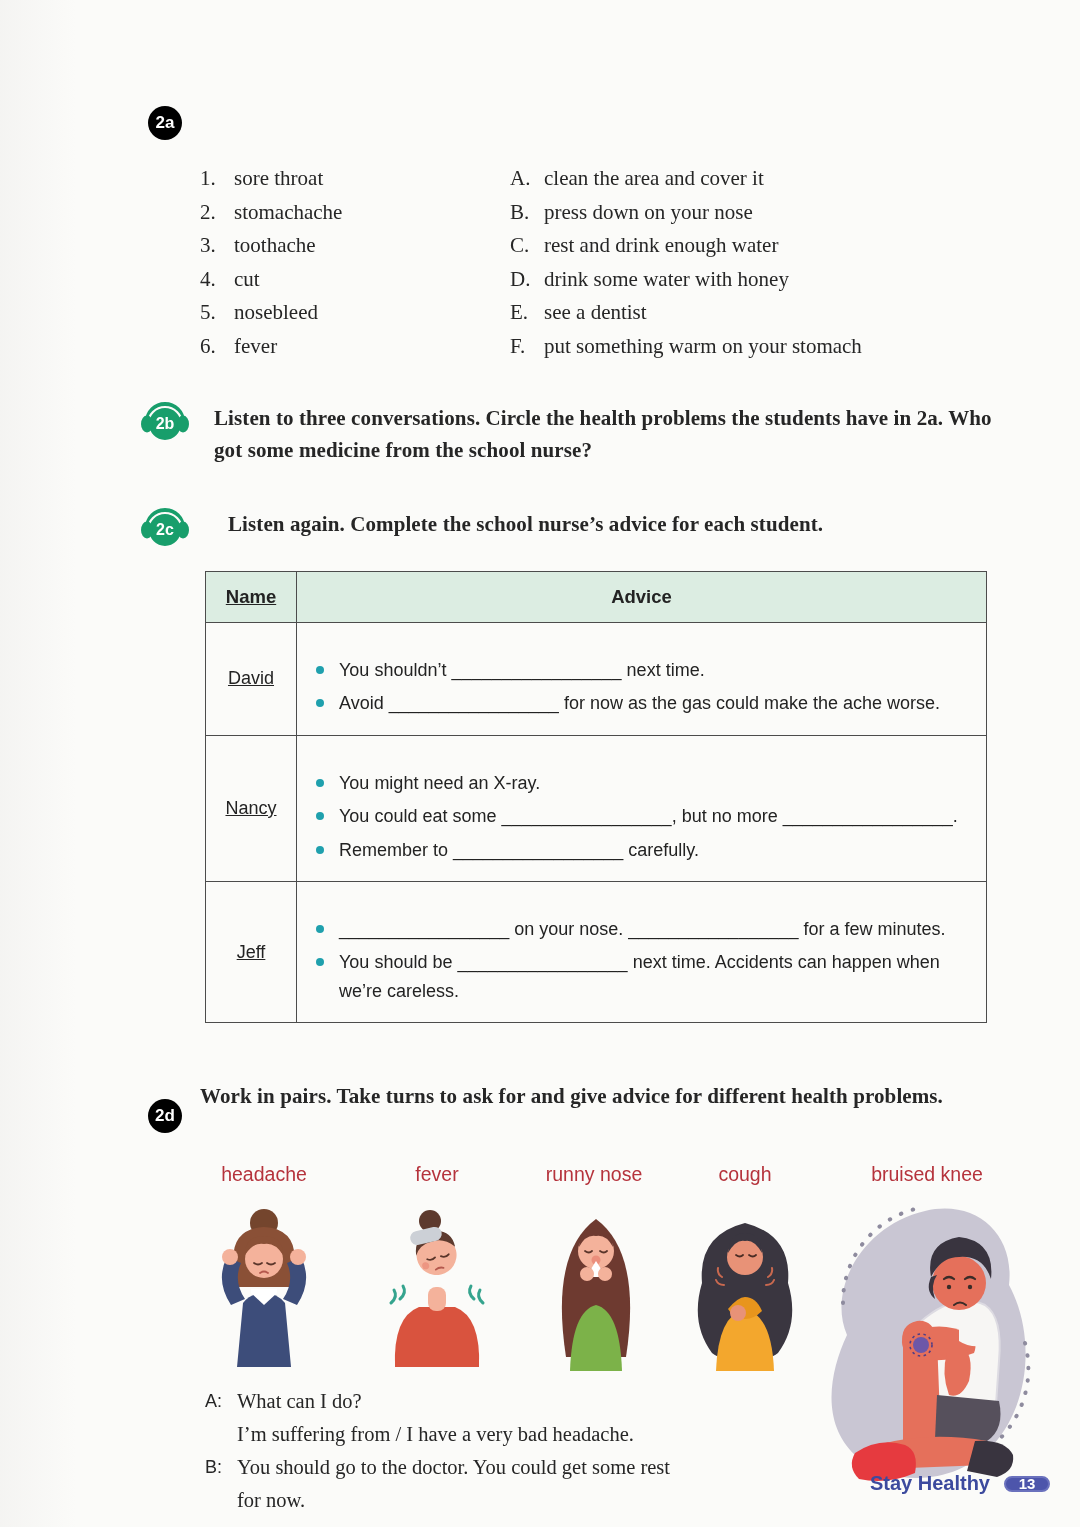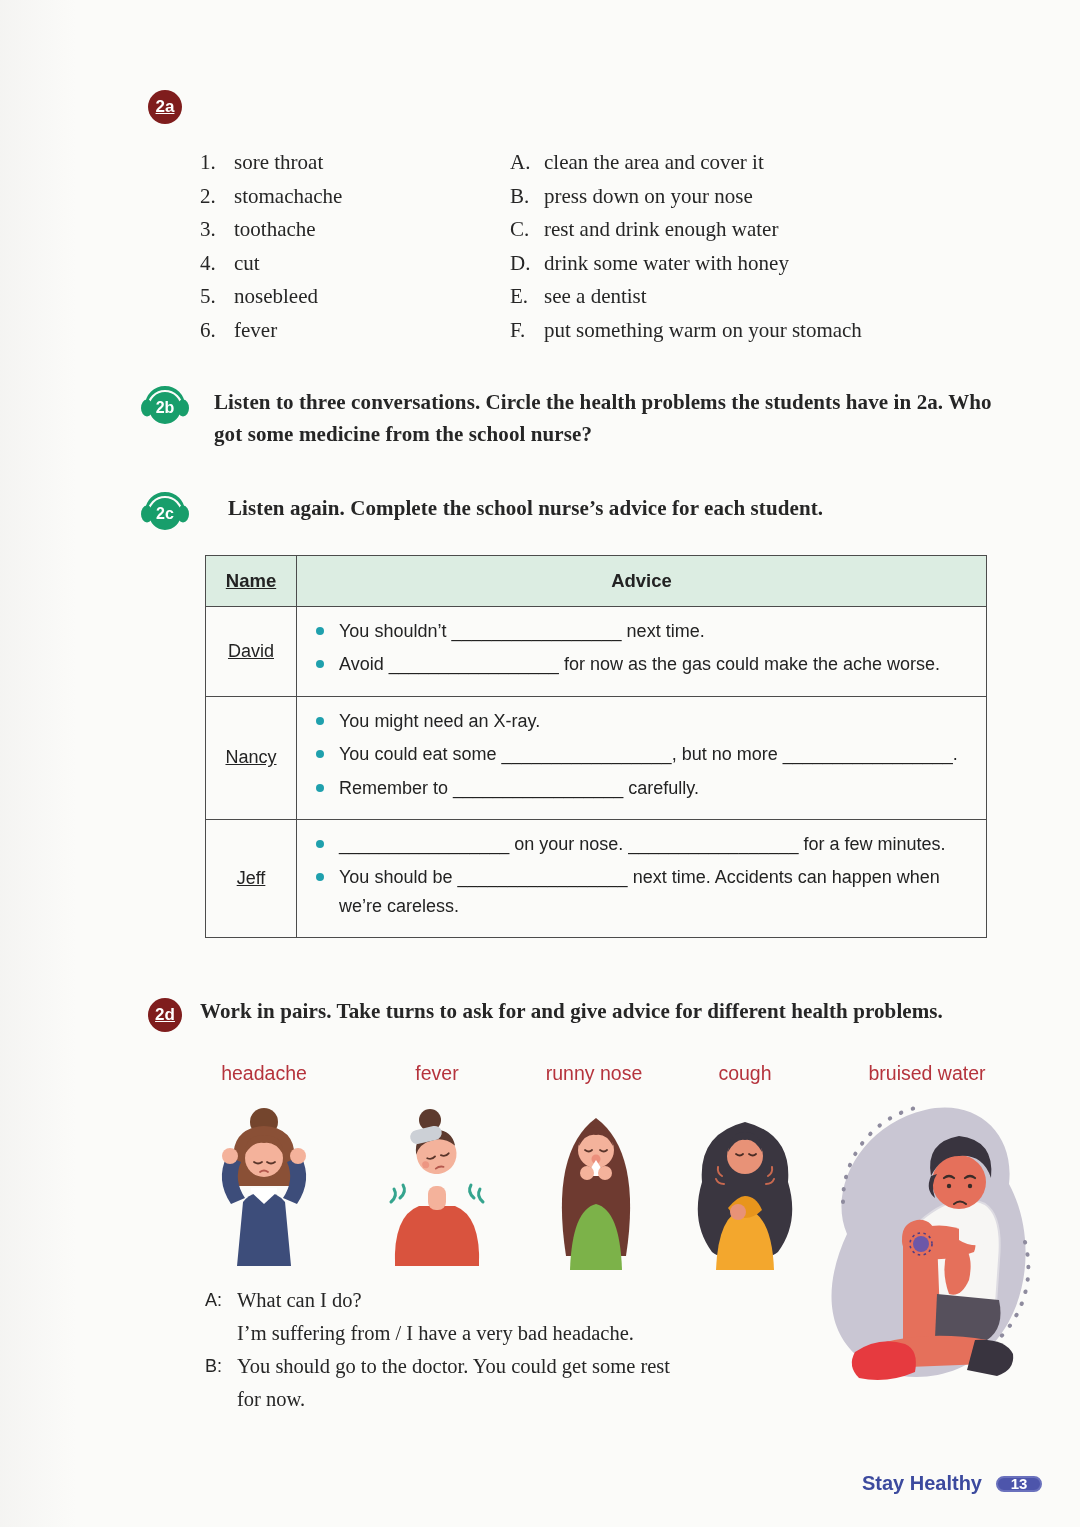--- a/index.html
+++ b/index.html
@@ -13,23 +13,23 @@
   body::before{
     content:""; position:absolute; left:0; top:0; bottom:0; width:90px;
     background:linear-gradient(90deg, #efeeec 0%, rgba(251,251,249,0) 85%);
     opacity:.55; pointer-events:none;
   }
   .content { position:absolute; left:0; top:0; width:1080px; box-sizing:border-box; padding:88px 60px 0 148px; }
 
   
   .sec { display:flex; align-items:flex-start; }
   .badge {
-    flex:0 0 auto; width:34px; height:34px; margin-top:2px; border-radius:50%;
-    background:#7f1d1d; color:#fff; font-family:"Liberation Sans", sans-serif;
-    font-weight:bold; font-size:17px; display:flex; align-items:center; justify-content:center;text-decoration:underline;
+    flex:0 0 auto; width:34px; height:34px; margin-top:18px; border-radius:50%;
+    background:#000000; color:#fff; font-family:"Liberation Sans", sans-serif;
+    font-weight:bold; font-size:17px; display:flex; align-items:center; justify-content:center;
   }
   .gap-18 { width:18px; flex:0 0 auto; }
   .sec-title { font-weight:bold; font-size:21px; line-height:1.52; max-width:800px; letter-spacing:.1px; }
 
   
   .hp-badge { position:relative; flex:0 0 auto; width:54px; height:48px; margin:-6px 8px 0 -10px; }
   .hp-badge svg { position:absolute; inset:0; }
   .hp-num {
     position:absolute; left:11px; top:11px; width:32px; height:32px;
     display:flex; align-items:center; justify-content:center;
@@ -43,21 +43,21 @@
   .mrow { display:flex; }
   .mkey { width:34px; flex:0 0 auto; }
 
   
   .nurse-table { border-collapse:collapse; margin:20px 0 0 57px; width:782px;
     font-family:"Liberation Sans", sans-serif; font-size:18px; color:#232323; table-layout:fixed; }
   .nurse-table th, .nurse-table td { border:1.6px solid #4c4c4c; }
   .nurse-table th { background:#dcede2; height:48px; font-size:18.5px; font-weight:bold; }
   th.col-name, td.cell-name { width:88px; text-align:center;text-decoration:underline; }
   td.cell-name { vertical-align:middle; font-size:18px; }
-  td.cell-advice { padding:5px 26px 12px 6px; }
+  td.cell-advice { padding:28px 26px 12px 6px; }
   ul.advice { list-style:none; margin:0; padding:0; }
   ul.advice li { position:relative; padding-left:36px; margin:5px 0; line-height:1.58; }
   ul.advice li::before {
     content:""; position:absolute; left:13px; top:10px; width:8px; height:8px;
     border-radius:50%; background:#1fa0ad;
   }
 
   
   .s2d { margin-top:58px; }
   .d2-area { position:relative; height:392px; }
@@ -66,21 +66,21 @@
     font-family:"Liberation Sans", sans-serif; font-size:19.5px; color:#b5333c;
   }
   .figure { position:absolute; }
   .dialogue { position:absolute; left:57px; top:252px; width:625px; font-size:20.5px; line-height:1.6; }
   .d-row { display:flex; }
   .d-speaker { width:32px; flex:0 0 auto; font-family:"Liberation Sans", sans-serif; font-size:18px; padding-top:2px; }
 
   
   .footer {
     position:absolute; left:0; top:1472px; width:1080px; box-sizing:border-box;
-    display:flex; justify-content:flex-end; align-items:center; gap:14px; padding-right:38px;
+    display:flex; justify-content:flex-end; align-items:center; gap:14px; padding-right:30px;
     font-family:"Liberation Sans", sans-serif;
   }
   .footer-title { color:#3c4a9e; font-weight:bold; font-size:20px; }
   .page-badge {
     min-width:46px; height:16px; border-radius:17px; background:#4d55ab; color:#fff;
     display:flex; align-items:center; justify-content:center; font-size:15px; font-weight:bold;
     border:2px solid #6a71bd; box-sizing:border-box;
   }
 </style>
 </head>
@@ -215,21 +215,21 @@
     <div class="badge">2d</div>
     <div class="gap-18"></div>
     <div class="sec-title">Work in pairs. Take turns to ask for and give advice for different health problems.</div>
   </div>
 
   <div class="d2-area">
     <span class="hlabel" style="left:116px;">headache</span>
     <span class="hlabel" style="left:289px;">fever</span>
     <span class="hlabel" style="left:446px;">runny nose</span>
     <span class="hlabel" style="left:597px;">cough</span>
-    <span class="hlabel" style="left:779px;">bruised water</span>
+    <span class="hlabel" style="left:779px;">bruised knee</span>
 
     <svg class="figure" style="left:51px; top:72px;" width="130" height="162" viewBox="0 0 130 162">
       <circle cx="65" cy="18" r="14" fill="#74452d"></circle>
       <path d="M35,62 Q30,24 65,22 Q100,24 95,62 Q97,76 90,82 L40,82 Q33,76 35,62 Z" fill="#8a5036"></path>
       <path d="M38,162 L44,98 Q52,88 65,88 Q78,88 86,98 L92,162 Z" fill="#3d4d7a"></path>
       <path d="M52,88 L65,100 L78,88 L78,84 L52,84 Z" fill="#ffffff"></path>
       <path d="M32,100 Q16,76 28,52 L42,58 Q34,76 46,94 Z" fill="#3d4d7a"></path>
       <path d="M98,100 Q114,76 102,52 L88,58 Q96,76 84,94 Z" fill="#3d4d7a"></path>
       <circle cx="31" cy="52" r="8" fill="#f4b29b"></circle>
       <circle cx="99" cy="52" r="8" fill="#f4b29b"></circle>

